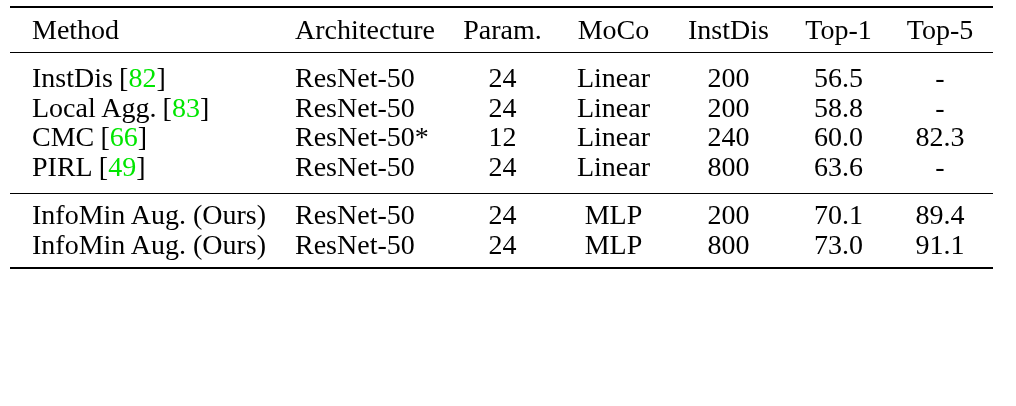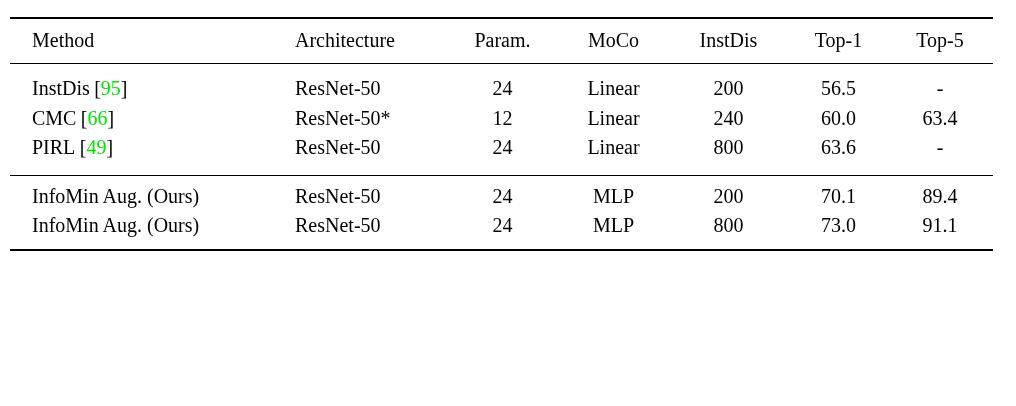--- a/index.html
+++ b/index.html
@@ -12,27 +12,27 @@
     width: 1016px;
     height: 406px;
     background: #ffffff;
     font-family: "Liberation Serif", "DejaVu Serif", serif;
     color: #000000;
     overflow: hidden;
   }
   table.results {
     position: absolute;
     left: 10px;
-    top: 17px;
+    top: 6px;
     width: 983px;
     border-collapse: collapse;
     table-layout: fixed;
     border-top: 2.5px solid #000;
     border-bottom: 2.5px solid #000;
-    font-size: 20px;
+    font-size: 28px;
   }
   col.c-method { width: 275px; }
   col.c-arch   { width: 160px; }
   col.c-param  { width: 115px; }
   col.c-head   { width: 107px; }
   col.c-epochs { width: 123px; }
   col.c-top1   { width: 97px;  }
   col.c-top5   { width: 106px; }
 
   th, td {
@@ -85,36 +85,45 @@
         <th>Param.</th>
         <th>MoCo</th>
         <th>InstDis</th>
         <th>Top-1</th>
         <th>Top-5</th>
       </tr>
     </thead>
 
     <tbody class="section-1">
       <tr>
-        <td class="left method"><span>InstDis</span><span class="cite"><span>[</span><span class="green">95</span><span>]</span></span></td>
+        <td class="left method"><span>InstDis</span><span class="cite"><span>[</span><span class="green">82</span><span>]</span></span></td>
         <td class="left arch">ResNet-50</td>
         <td>24</td>
         <td>Linear</td>
         <td>200</td>
         <td>56.5</td>
+        <td>-</td>
+      </tr>
+      <tr>
+        <td class="left method"><span>Local Agg.</span><span class="cite"><span>[</span><span class="green">83</span><span>]</span></span></td>
+        <td class="left arch">ResNet-50</td>
+        <td>24</td>
+        <td>Linear</td>
+        <td>200</td>
+        <td>58.8</td>
         <td>-</td>
       </tr>
       <tr>
         <td class="left method"><span>CMC</span><span class="cite"><span>[</span><span class="green">66</span><span>]</span></span></td>
         <td class="left arch">ResNet-50*</td>
         <td>12</td>
         <td>Linear</td>
         <td>240</td>
         <td>60.0</td>
-        <td>63.4</td>
+        <td>82.3</td>
       </tr>
       <tr>
         <td class="left method"><span>PIRL</span><span class="cite"><span>[</span><span class="green">49</span><span>]</span></span></td>
         <td class="left arch">ResNet-50</td>
         <td>24</td>
         <td>Linear</td>
         <td>800</td>
         <td>63.6</td>
         <td>-</td>
       </tr>

